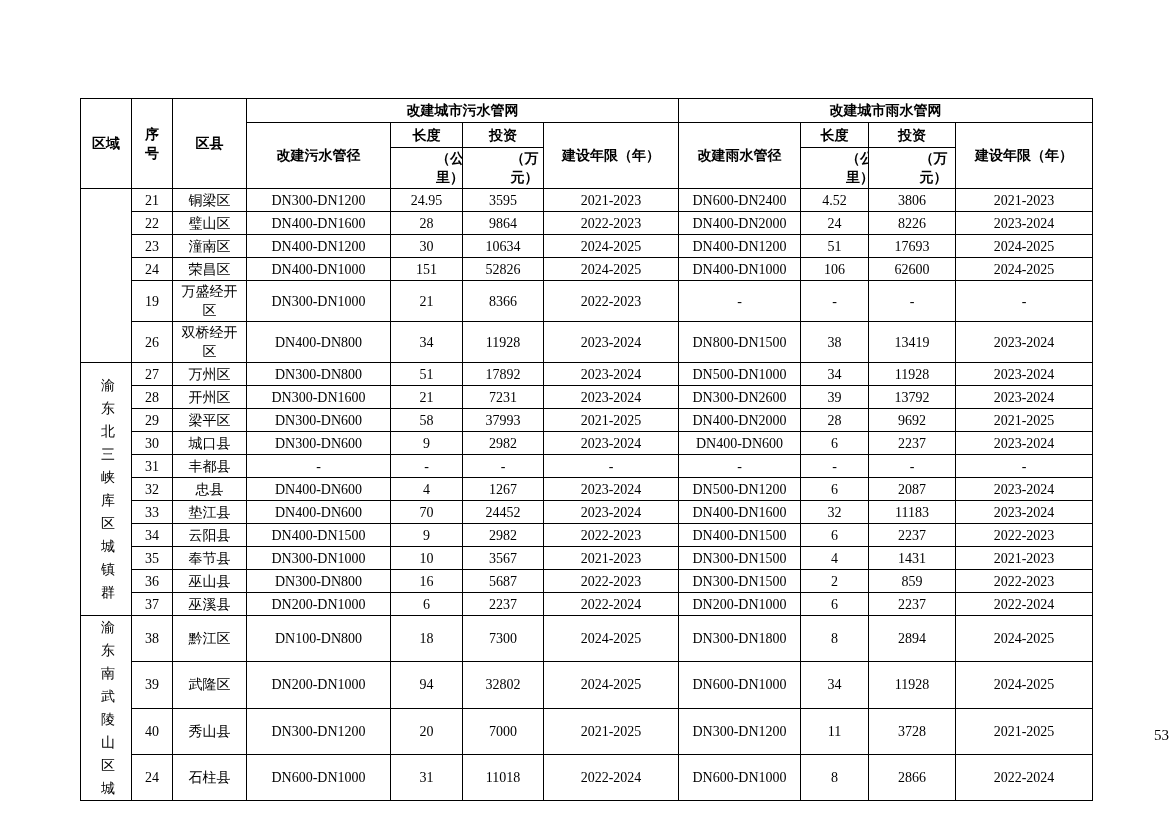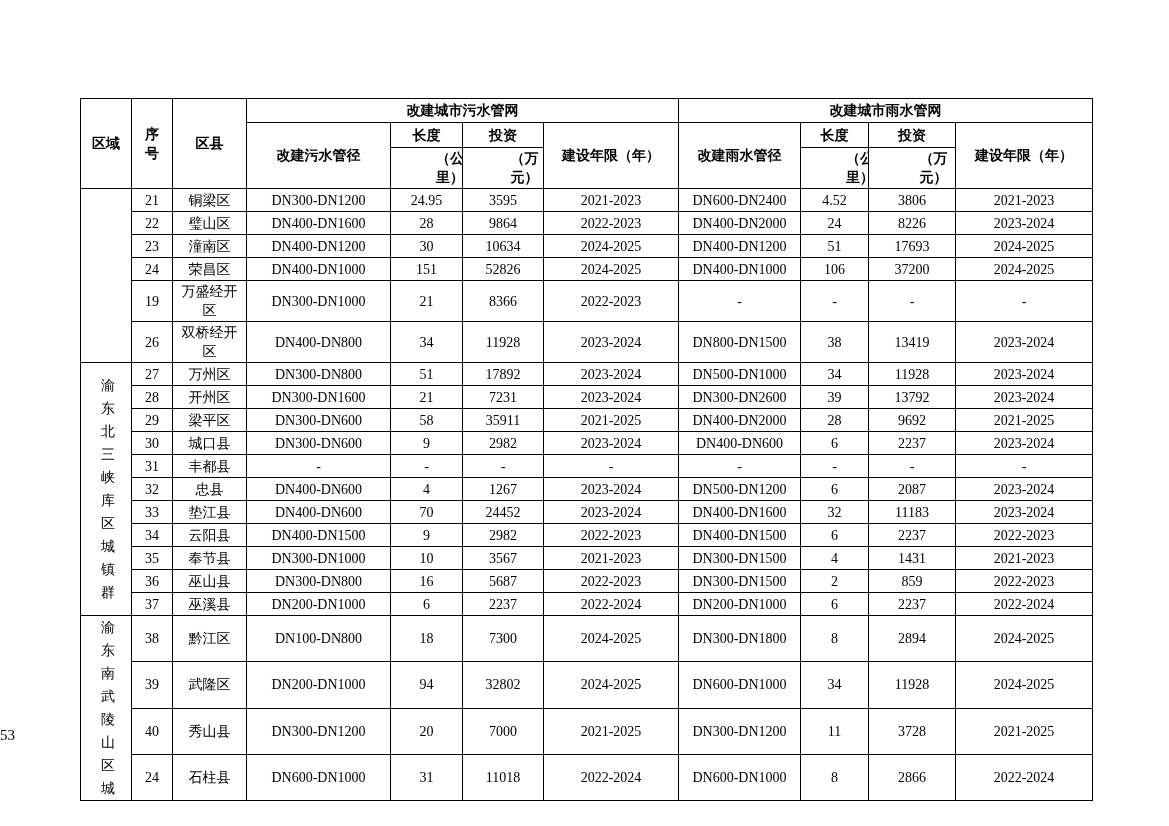--- a/index.html
+++ b/index.html
@@ -33,21 +33,21 @@
   th { font-weight: bold; margin-top: 8px; }
   thead tr.h-row-1 th { height: 24px; }
   thead tr.h-row-2 th { height: 25px; }
   thead tr.h-row-3 th { height: 25px; padding-left: 45px; }
   tbody td { height: 23px; }
   td.region-cell { line-height: 23px; padding: 0 20px; }
   .page-number {
     position: absolute;
     top: 727px; left: 0;
     width: 100%;
-    text-align: left;
+    text-align: right;
     font-size: 15px;
   }
 </style>
 </head>
 <body>
 
 <div class="doc-page">
 
   <table class="data-table">
     <colgroup>
@@ -129,21 +129,21 @@
         </tr>
         <tr>
           <td>24</td>
           <td>荣昌区</td>
           <td>DN400-DN1000</td>
           <td>151</td>
           <td>52826</td>
           <td>2024-2025</td>
           <td>DN400-DN1000</td>
           <td>106</td>
-          <td>37200</td>
+          <td>62600</td>
           <td>2024-2025</td>
         </tr>
         <tr>
           <td>19</td>
           <td>万盛经开
 区</td>
           <td>DN300-DN1000</td>
           <td>21</td>
           <td>8366</td>
           <td>2022-2023</td>
@@ -192,21 +192,21 @@
           <td>DN300-DN2600</td>
           <td>39</td>
           <td>13792</td>
           <td>2023-2024</td>
         </tr>
         <tr>
           <td>29</td>
           <td>梁平区</td>
           <td>DN300-DN600</td>
           <td>58</td>
-          <td>35911</td>
+          <td>37993</td>
           <td>2021-2025</td>
           <td>DN400-DN2000</td>
           <td>28</td>
           <td>9692</td>
           <td>2021-2025</td>
         </tr>
         <tr>
           <td>30</td>
           <td>城口县</td>
           <td>DN300-DN600</td>

